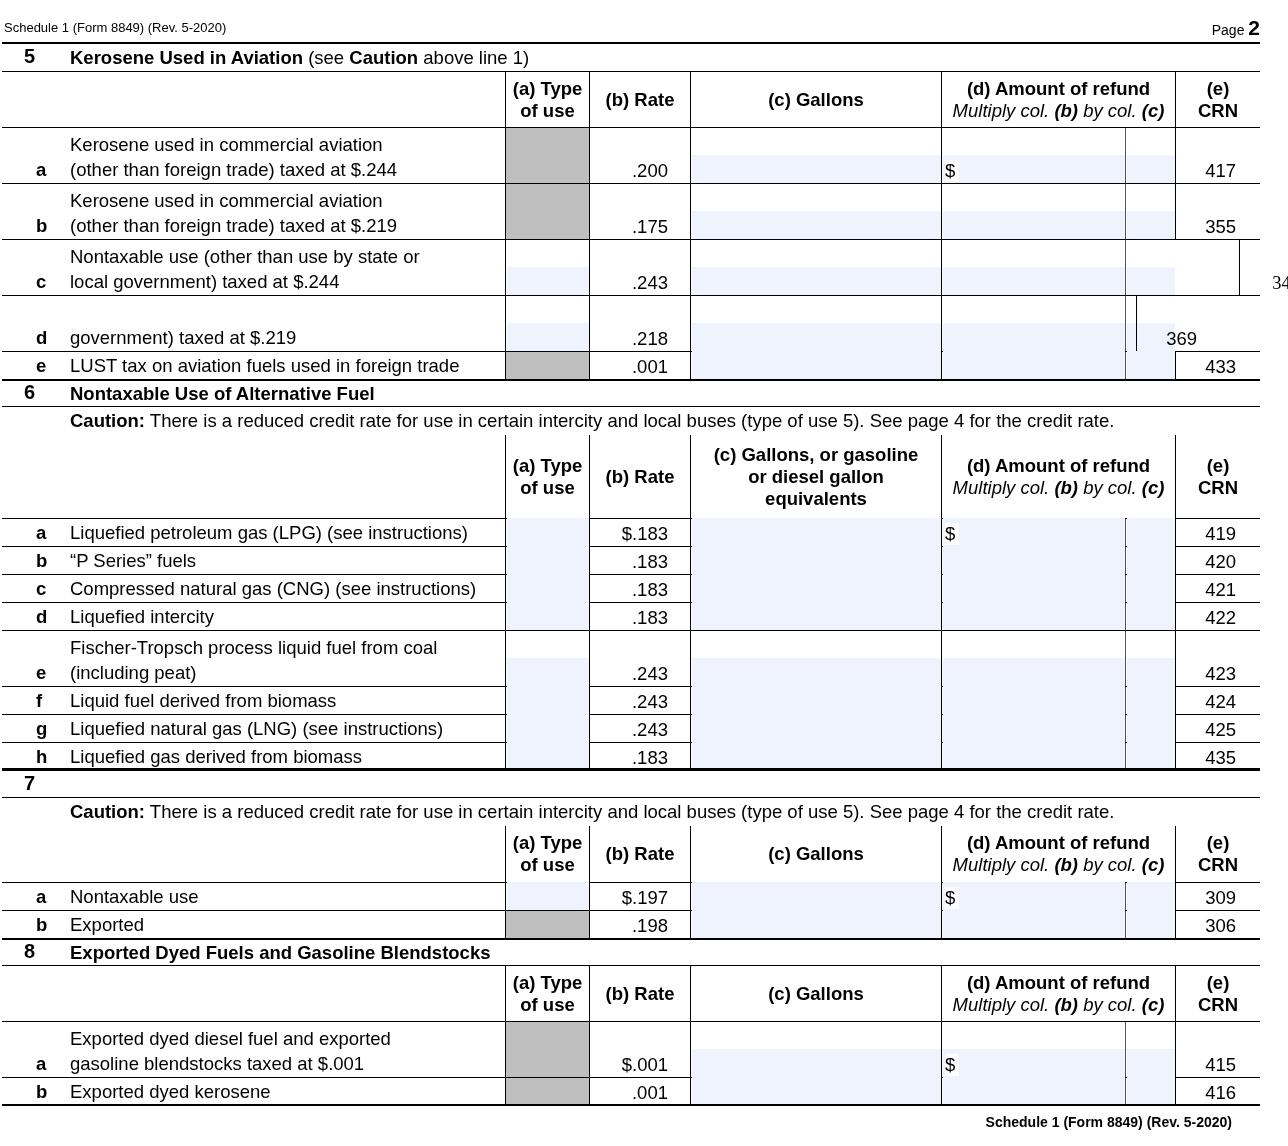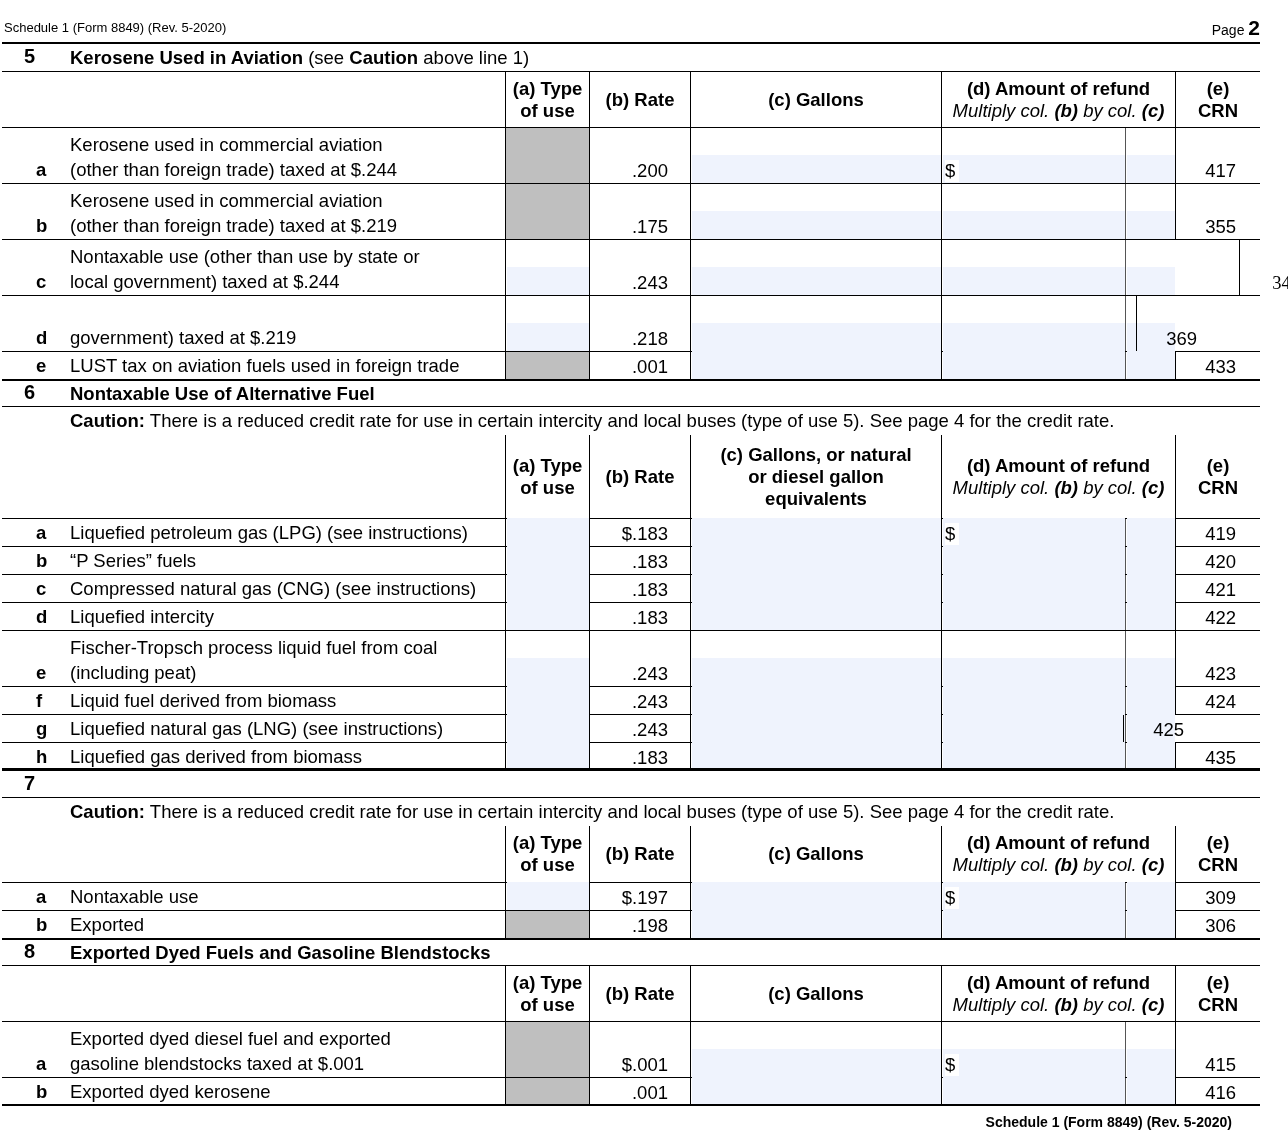--- a/index.html
+++ b/index.html
@@ -206,21 +206,21 @@
   <div id="s6" class="tbl">
       <div class="hdr" style="top: 435px; height: 84px; border-bottom: 1px solid rgb(0, 0, 0); box-sizing: border-box;">
         <div class="hcell" style="left: 503px; width: 84px; flex-direction: column;">
           <span>(a) Type</span>
           <span>of use</span>
         </div>
         <div class="hcell" style="left: 587px; width: 101px; flex-direction: column;">
           <span>(b) Rate</span>
         </div>
         <div class="hcell" style="left: 688px; width: 251px; flex-direction: column;">
-          <span>(c) Gallons, or natural</span>
+          <span>(c) Gallons, or gasoline</span>
           <span>or diesel gallon</span>
           <span>equivalents</span>
         </div>
         <div class="hcell d" style="left: 939px; width: 234px;">
           <span>(d) Amount of refund</span>
           <span class="sub"><span>Multiply col.</span> <b>(b)</b> <span>by col.</span> <b>(c)</b></span>
         </div>
         <div class="hcell" style="left: 1173px; width: 85px; flex-direction: column;">
           <span>(e)</span>
           <span>CRN</span>
@@ -385,21 +385,21 @@
         </div>
         <div class="cell" style="left: 688px; width: 251px;">
           <div class="fill" style="height: 28px;"></div>
         </div>
         <div class="cell" style="left: 939px; width: 184px;">
           <div class="fill" style="height: 28px;"></div>
         </div>
         <div class="cell" style="left: 1123px; width: 50px; border-left-color: rgb(85, 85, 85);">
           <div class="fill" style="height: 28px;"></div>
         </div>
-        <div class="cell crn" style="left: 1121px; width: 85px; text-align: right;">
+        <div class="cell crn" style="left: 1173px; width: 85px; text-align: right;">
           <span class="val">425</span>
         </div>
       </div>
       <div class="row" style="top: 743px; height: 28px;">
         <span class="letter">h</span>
         <div class="desc">
           <div>Liquefied gas derived from biomass</div>
         </div>
         <div class="cell" style="left: 503px; width: 84px;">
           <div class="fill" style="height: 28px;"></div>

